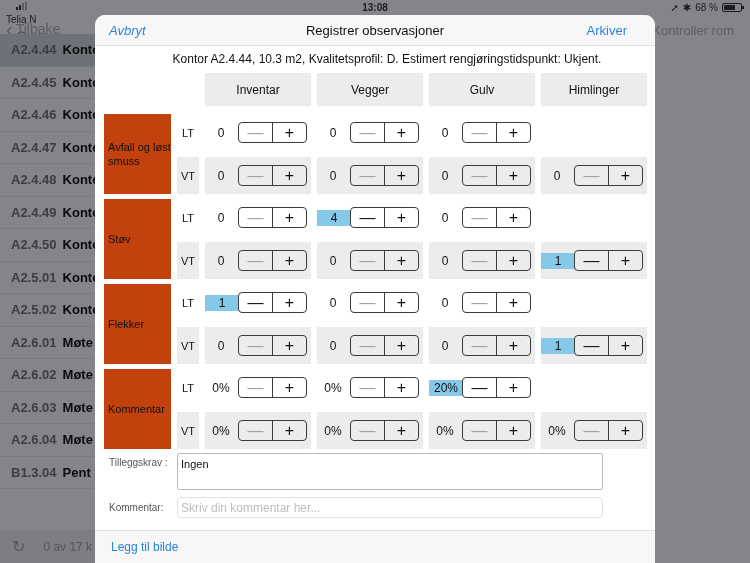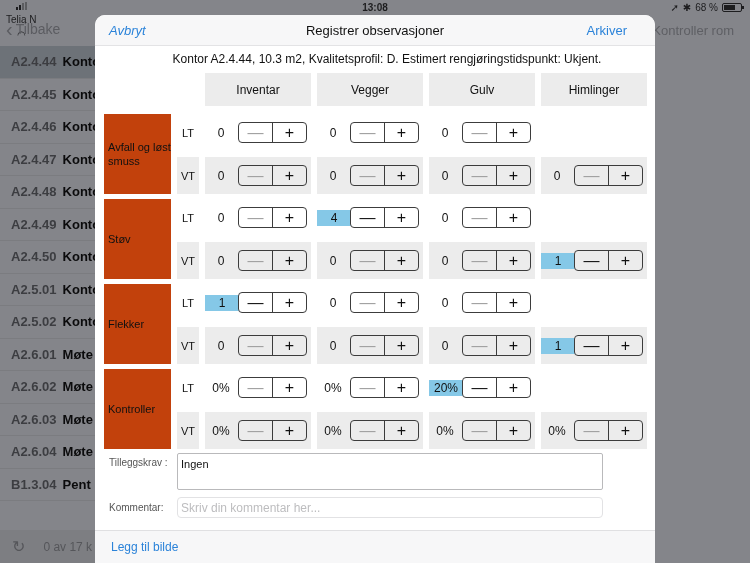--- a/index.html
+++ b/index.html
@@ -17,21 +17,21 @@
   .battery::before { content: ""; position: absolute; left: 1px; top: 1px; bottom: 1px; width: 11px; background: #1d1d1f; }
   .battery::after { content: ""; position: absolute; right: -3px; top: 2px; width: 2px; height: 3px; background: #1d1d1f; }
 
   
   .navbar { position: absolute; left: 0; top: 16px; width: 750px; height: 30px; }
   .back { position: absolute; left: 6px; top: 5px; font-size: 14px; color: #5b5c61; display: flex; align-items: center; gap: 3px; }
   .back .chev { font-size: 20px; line-height: 16px; }
   .right-title { position: absolute; right: 16px; top: 7px; font-size: 13px; color: #5e5f64; }
 
   
-  .list { position: absolute; left: 0; top: 46px; width: 110px; }
+  .list { position: absolute; left: 0; top: 34px; width: 110px; }
   .list-item { height: 32.5px; display: flex; align-items: center; padding-left: 11px; font-size: 13px; white-space: nowrap; overflow: hidden; border-bottom: 1px solid #7b7c80; }
   .list-item.active { background: #6d7278; }
   .list-item .code { color: #3c3d41; font-weight: bold; margin-right: 6px; }
   .list-item .code.small { font-size: 11px; }
   .list-item .name { color: #0b0b0c; font-weight: bold; }
   .list-footer { position: absolute; left: 0; top: 530px; width: 110px; height: 33px; background: #7d7e82; display: flex; align-items: center; font-size: 12px; color: #55565a; }
   .list-footer .refresh { margin-left: 12px; margin-right: 18px; font-size: 16px; color: #55565a; }
 
   
   .modal { position: absolute; left: 95px; top: 15px; width: 560px; height: 560px; background: #ffffff; border-radius: 10px 10px 0 0; overflow: hidden; }
@@ -346,21 +346,21 @@
           <div class="cell" style="left: 437px;">
             <div class="val hl">1</div>
             <div class="stepper">
               <div class="btn minus">—</div>
               <div class="btn plus">+</div>
             </div>
           </div>
         </div>
       </div>
       <div class="group" style="top: 296px;">
-        <div class="group-label">Kontroller</div>
+        <div class="group-label">Kommentar</div>
         <div class="row" style="top: 0px;">
           <div class="rlabel">LT</div>
           <div class="cell" style="left: 101px;">
             <div class="val">0%</div>
             <div class="stepper">
               <div class="btn minus disabled">—</div>
               <div class="btn plus">+</div>
             </div>
           </div>
           <div class="cell" style="left: 213px;">

